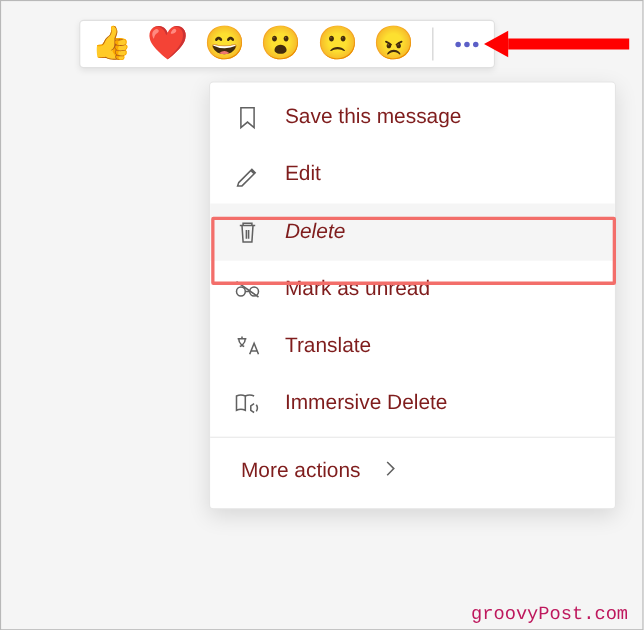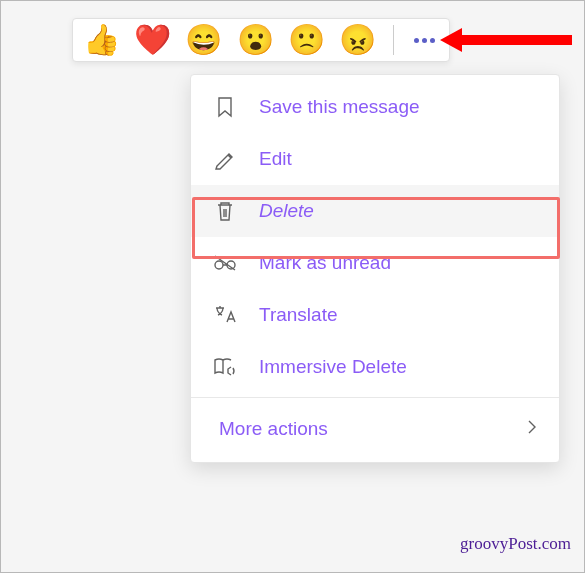--- a/index.html
+++ b/index.html
@@ -77,21 +77,21 @@
       box-shadow: 0 6px 20px rgba(0,0,0,0.12);
       padding: 6px 0;
     }
     .menu-item {
       display: flex;
       align-items: center;
       padding: 14px 22px;
       gap: 22px;
       cursor: pointer;
       font-size: 19px;
-      color: #8b5cf6;
+      color: #7f1d1d;
     }
     .menu-item.hovered {
       background: #f5f5f5;
       font-style: italic;
     }
     .menu-item .icon {
       width: 24px;
       height: 24px;
       display: flex;
       align-items: center;
@@ -113,33 +113,32 @@
       width: 368px;
       height: 62px;
       border-radius: 2px;
     }
     .divider-h {
       height: 1px;
       background: #e8e8e8;
       margin: 4px 0;
     }
     .menu-item.more {
-      justify-content: space-between;
       padding: 16px 22px 16px 28px;
     }
     .menu-item.more .chev {
       color: #888;
     }
     .watermark {
       position: absolute;
-      bottom: 19px;
+      bottom: 4px;
       right: 14px;
       font-size: 17px;
-      color: #4c1d95;
-      font-family: Liberation Serif, serif;
+      color: #be185d;
+      font-family: Liberation Mono, monospace;
     }
     .frame-border {
       position: absolute;
       inset: 0;
       border: 1px solid #b8b8b8;
       pointer-events: none;
     }
   </style>
 </head>
 <body>

